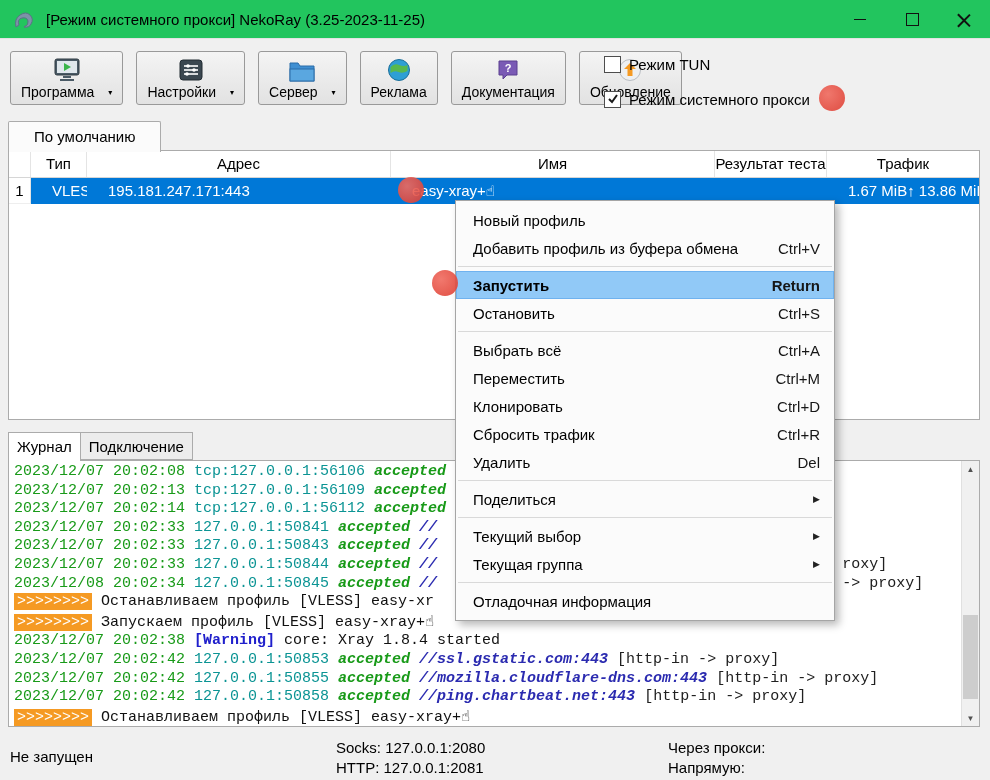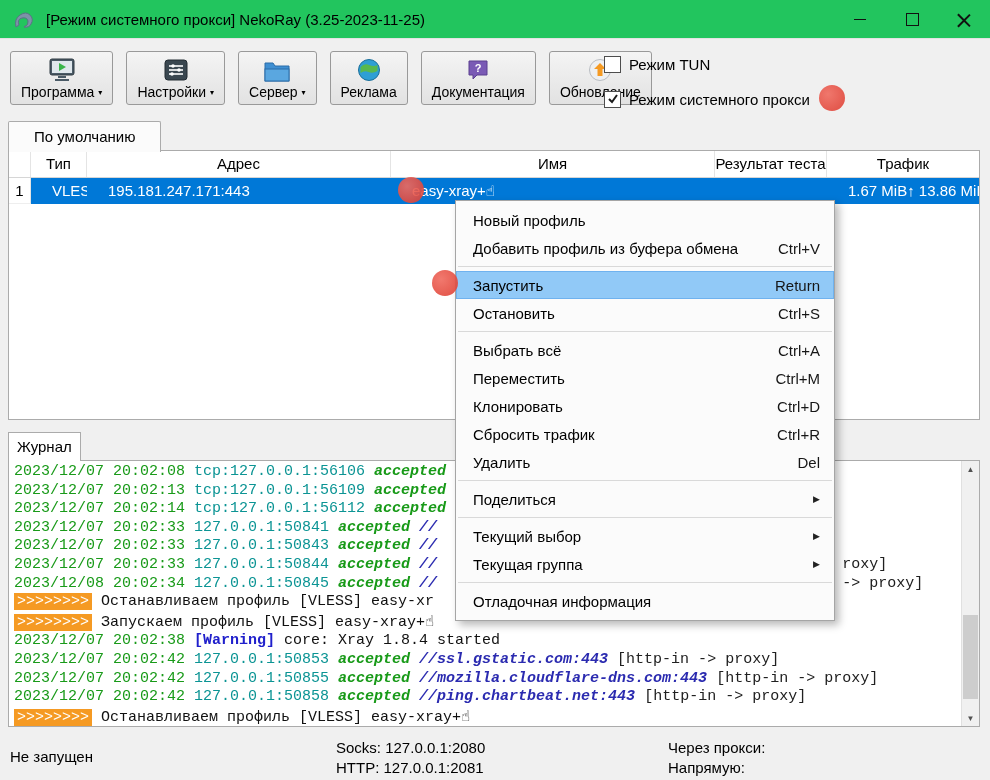--- a/index.html
+++ b/index.html
@@ -21,21 +21,21 @@
   .glyph-close::before{transform:rotate(45deg);}
   .glyph-close::after{transform:rotate(-45deg);}
   
   .toolbar{position:absolute;left:0;top:39px;width:990px;height:80px;background:#f0f0f0;}
   .toolbar-buttons{position:absolute;left:10px;top:12px;display:flex;gap:13px;}
   .tb-btn{height:54px;border:1px solid #999;border-radius:3px;
     background:linear-gradient(#f4f4f4,#e2e2e2);
     display:flex;flex-direction:column;align-items:center;justify-content:center;
     padding:2px 10px;font-size:14px;box-sizing:border-box;}
   .tb-btn .ico{height:26px;display:flex;align-items:flex-end;justify-content:center;margin-bottom:2px;}
-  .tb-label{white-space:nowrap;display:flex;align-items:flex-end;gap:4px;}
+  .tb-label{white-space:nowrap;display:flex;align-items:flex-end;gap:14px;}
   .dd-arrow{font-size:8px;line-height:14px;}
   .checks{position:absolute;left:604px;top:16px;}
   .check-row{display:flex;align-items:center;gap:8px;font-size:15px;height:18px;margin-bottom:17px;}
   .checkbox{width:15px;height:15px;border:1px solid #4d4d4d;background:#fff;display:flex;align-items:center;justify-content:center;flex:none;}
   
   .group-tab{position:absolute;left:8px;top:121px;height:30px;line-height:29px;padding:0 25px;
     background:#fbfbfb;border:1px solid #ababab;border-bottom:none;font-size:15px;z-index:2;
     border-top-left-radius:2px;border-top-right-radius:2px;}
   
   .server-table{position:absolute;left:8px;top:150px;width:972px;height:270px;background:#fff;
@@ -78,21 +78,21 @@
   .scroll-thumb{position:absolute;left:1px;width:15px;top:58%;height:32%;background:#cdcdcd;}
   
   .statusbar{position:absolute;left:0;bottom:0;width:990px;height:45px;background:#f0f0f0;font-size:15px;}
   .sb-state{position:absolute;left:10px;top:13px;}
   .sb-center{position:absolute;left:336px;top:3px;line-height:20px;}
   .sb-right{position:absolute;left:668px;top:3px;line-height:20px;}
   
   .context-menu{position:absolute;left:455px;top:200px;width:380px;background:#fbfbfb;
     border:1px solid #a5a5a5;box-shadow:4px 4px 8px rgba(0,0,0,.28);padding:5px 0;z-index:10;box-sizing:border-box;}
   .menu-item{height:28px;display:flex;align-items:center;padding:0 14px 0 17px;font-size:15px;}
-  .menu-item.hl{background:#91c9f7;box-shadow:inset 0 0 0 1px #6fb2ef;}
+  .menu-item.hl{background:#91c9f7;box-shadow:inset 0 0 0 1px #6fb2ef;font-weight:bold;}
   .menu-label{flex:1;white-space:nowrap;}
   .menu-shortcut{margin-left:12px;color:#161616;}
   .submenu-arrow{margin-left:12px;font-size:9px;color:#222;}
   .menu-sep{height:1px;background:#d9d9d9;margin:4px 2px;}
   
   .dot{position:absolute;width:26px;height:26px;border-radius:50%;z-index:50;opacity:.9;
     background:radial-gradient(circle at 35% 35%, #f06a5e, #dd3b2f);}
   .dot1{left:819px;top:85px;}
   .dot2{left:398px;top:177px;}
   .dot3{left:432px;top:270px;}
@@ -232,20 +232,21 @@
     <div class="sel-cell c-type">VLESS</div>
     <div class="sel-cell c-addr">195.181.247.171:443</div>
     <div class="sel-cell c-name"><span>easy-xray+</span><span class="hand">☝</span></div>
     <div class="sel-cell c-test"></div>
     <div class="sel-cell c-traffic">1.67 MiB↑ 13.86 MiB↓</div>
   </div>
 </div>
 
 <div class="log-tabs">
   <div class="ltab active"><span>Журнал</span></div>
+  <div class="ltab inactive"><span>Подключение</span></div>
 </div>
 
 <div class="log-panel">
   <div class="log-content">
       <div class="log-line"><span class="lt">2023/12/07 20:02:08 </span><span class="la">tcp:127.0.0.1:56106 </span><span class="lk">accepted</span></div>
       <div class="log-line"><span class="lt">2023/12/07 20:02:13 </span><span class="la">tcp:127.0.0.1:56109 </span><span class="lk">accepted</span></div>
       <div class="log-line"><span class="lt">2023/12/07 20:02:14 </span><span class="la">tcp:127.0.0.1:56112 </span><span class="lk">accepted</span></div>
       <div class="log-line"><span class="lt">2023/12/07 20:02:33 </span><span class="la">127.0.0.1:50841 </span><span class="lk">accepted </span><span class="lu">//</span></div>
       <div class="log-line"><span class="lt">2023/12/07 20:02:33 </span><span class="la">127.0.0.1:50843 </span><span class="lk">accepted </span><span class="lu">//</span></div>
       <div class="log-line"><span class="lt">2023/12/07 20:02:33 </span><span class="la">127.0.0.1:50844 </span><span class="lk">accepted </span><span class="lu">//</span><span class="lp">                                             </span><span class="lg">roxy]</span></div>

